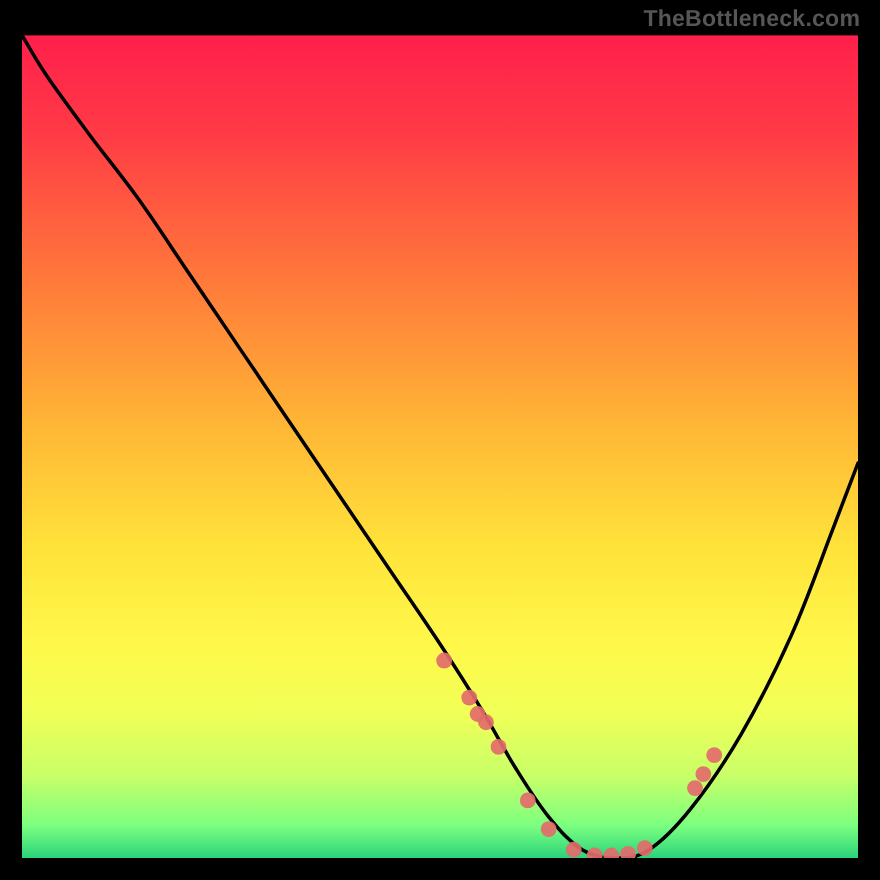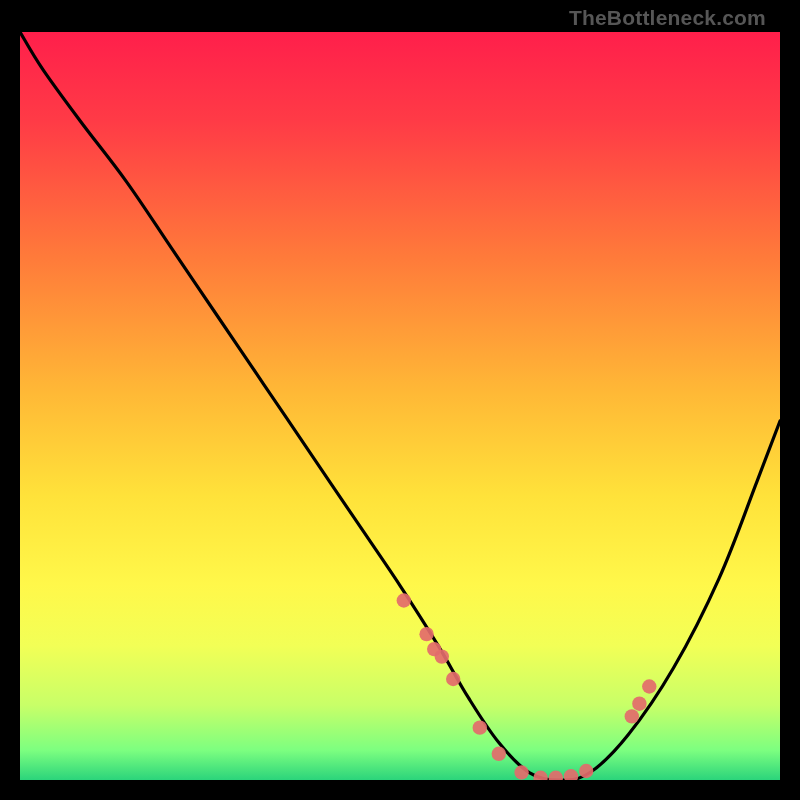--- a/index.html
+++ b/index.html
@@ -22,21 +22,21 @@
   .plot-area {
     position: absolute;
     left: 0;
     top: 0;
     width: 760px;
     height: 748px;
   }
   .watermark {
     position: absolute;
     top: 6px;
-    right: 34px;
+    right: 18px;
     font-family: Arial, Helvetica, sans-serif;
     font-size: 21px;
     font-weight: bold;
     color: #565656;
     letter-spacing: 0.2px;
   }
   svg { display: block; }
 </style>
 </head>
 <body>

